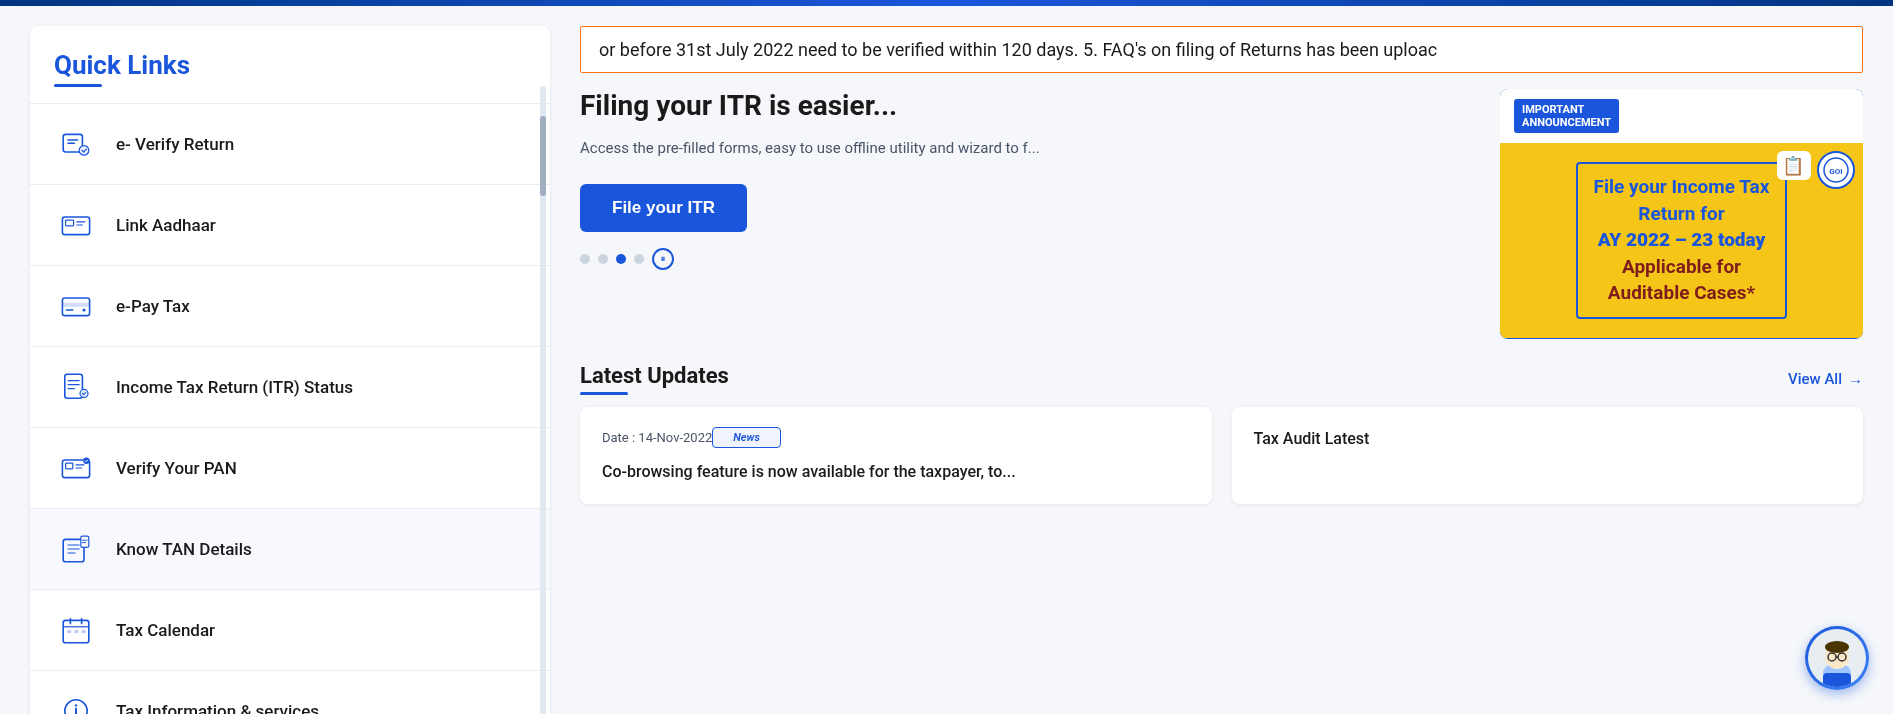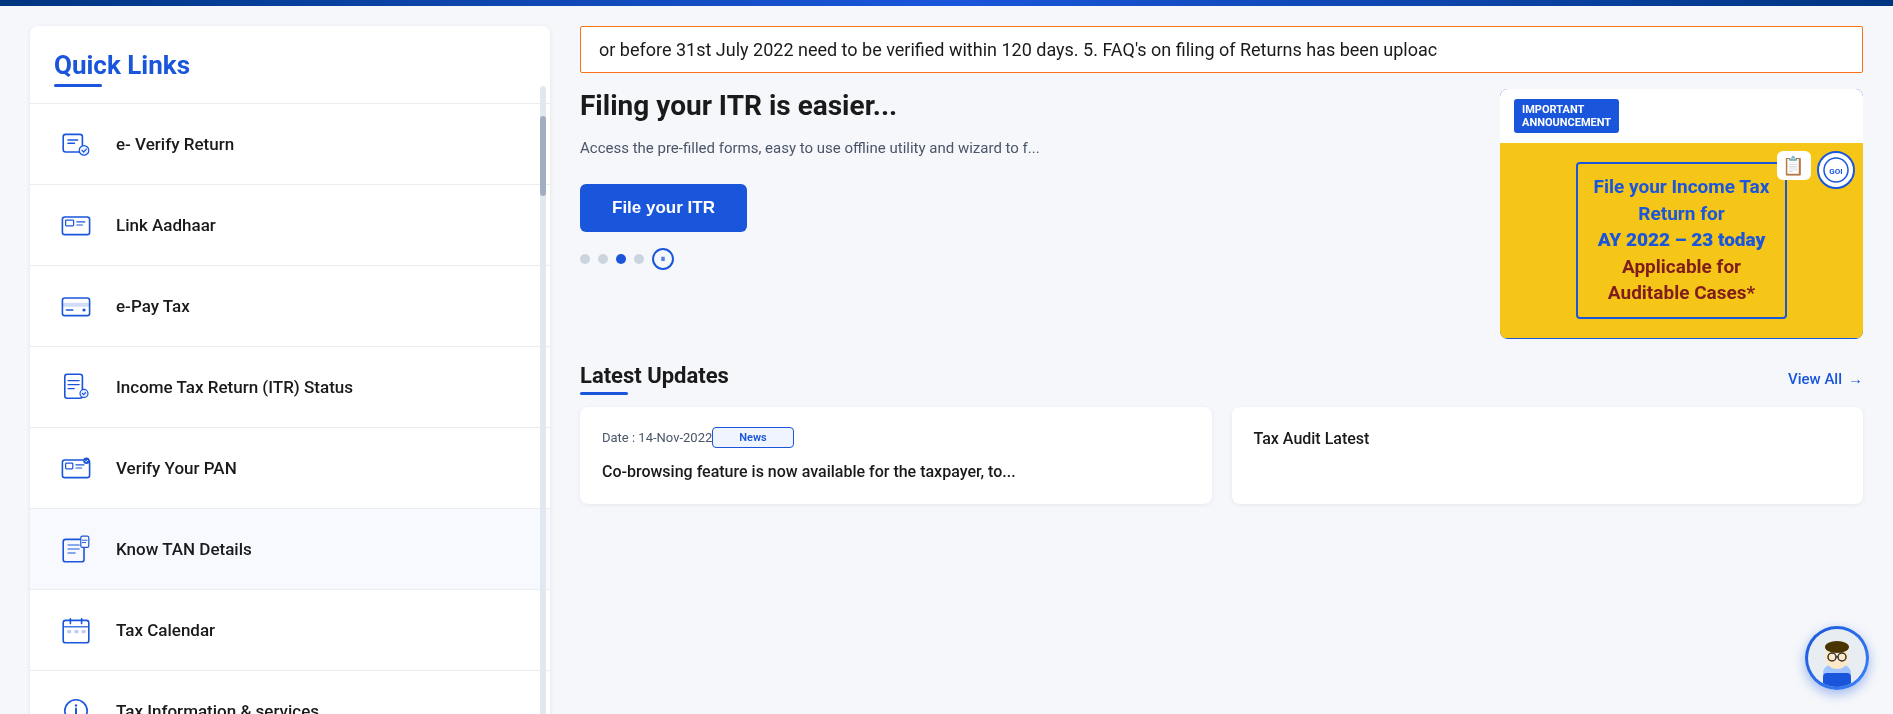--- a/index.html
+++ b/index.html
@@ -302,23 +302,24 @@
     }
 
     .card-date {
       font-size: 13px;
       color: #4a5568;
     }
 
     .card-badge {
       font-size: 11px;
       font-weight: 600;
-      padding: 3px 26px;
+      padding: 3px 20px;
       border-radius: 4px;
       border: 1px solid;
+      font-style: italic;
     }
 
     .badge-news {
       color: #1a56db;
       border-color: #1a56db;
       background: #eff4ff;
     }
 
     .badge-ecampaign {
       color: #2d9e6b;

